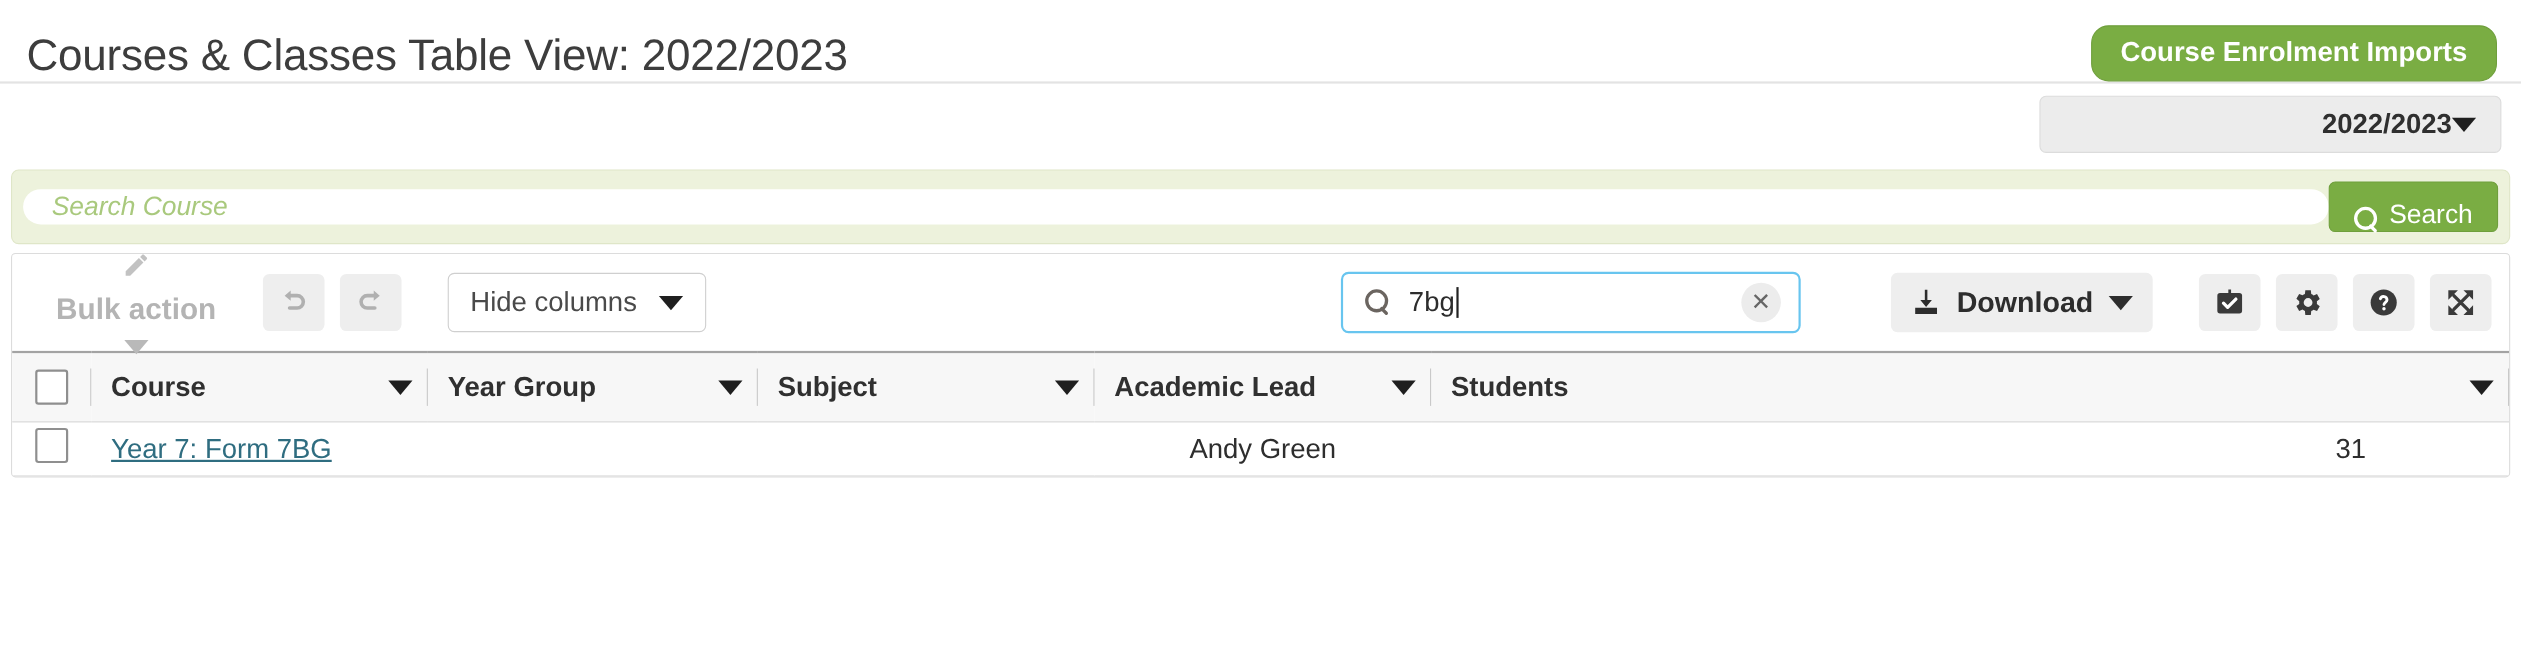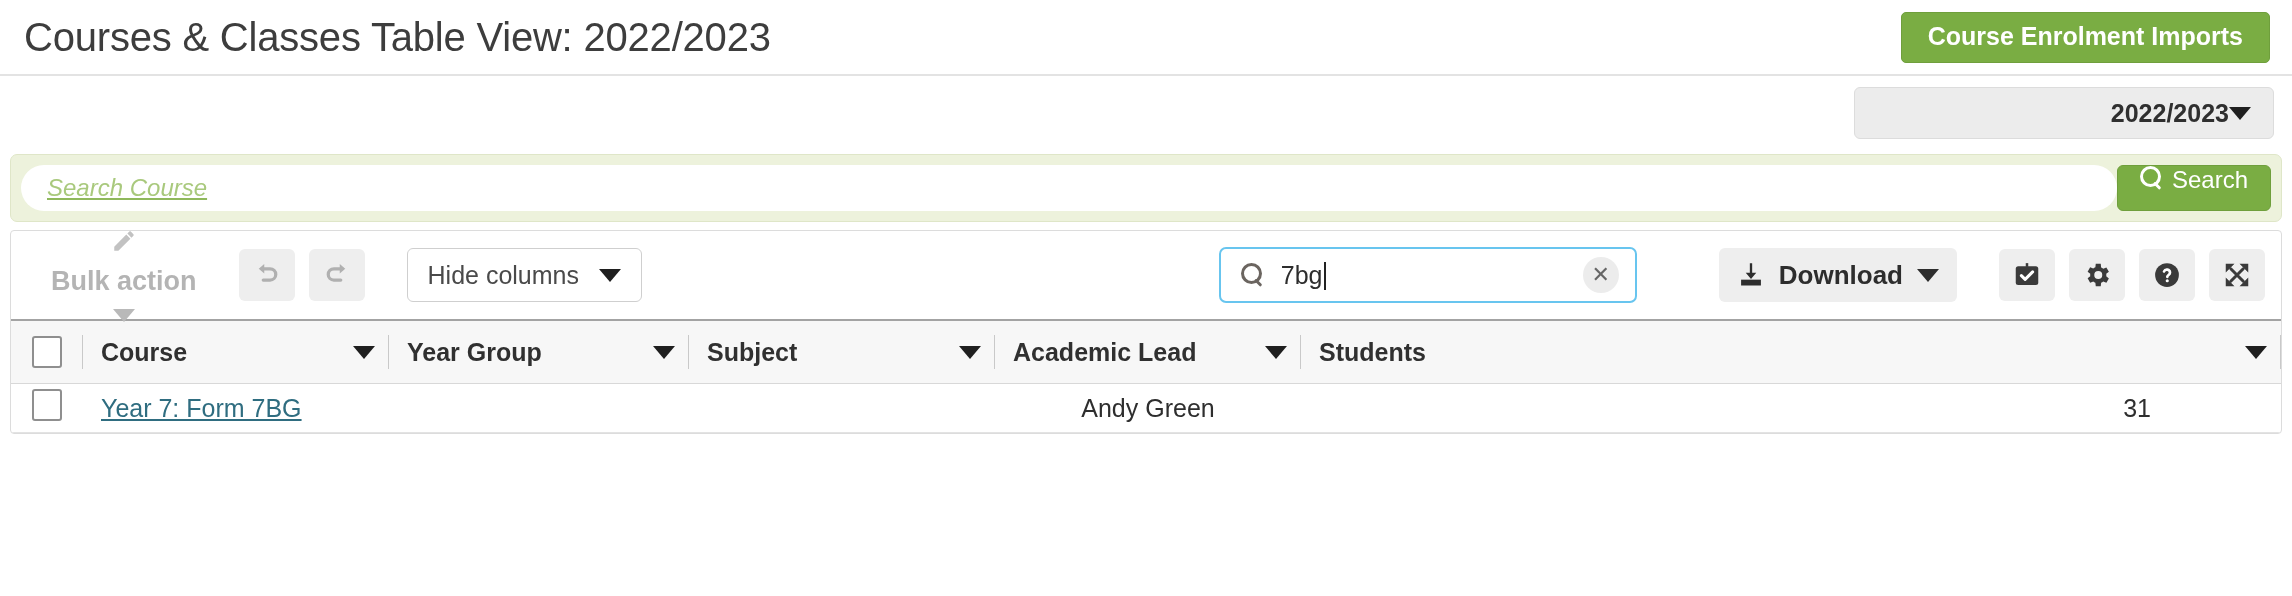--- a/index.html
+++ b/index.html
@@ -12,36 +12,36 @@
     color: #333333;
     overflow: hidden;
   }
 
   
   .page-header {
     position: relative;
     height: 76px;
     border-bottom: 2px solid #e3e3e3;
     display: flex;
-    align-items: center;
+    align-items: flex-end;
     padding: 0 22px 0 24px;
   }
   .page-title {
     font-size: 40px;
     font-weight: 400;
     color: #3d3d3d;
     letter-spacing: -0.2px;
     white-space: nowrap;
   }
   .header-spacer { flex: 1 1 auto; }
   .btn-green-primary {
     background: #7aad43;
     color: #ffffff;
     border: 1px solid #6f9f3c;
-    border-radius: 5px;
+    border-radius: 16px;
     font-size: 25px;
     font-weight: bold;
     padding: 11px 26px 13px 26px;
     white-space: nowrap;
     cursor: pointer;
     line-height: 1;
   }
 
   
   .year-row {
@@ -90,44 +90,43 @@
     background: #edf2dc;
     border: 1px solid #dfe6c8;
     border-radius: 7px;
     height: 68px;
     display: flex;
     align-items: center;
     padding: 0 10px;
   }
   .search-course-input {
     flex: 1 1 auto;
-    height: 46px;
+    height: 32px;
     background: #ffffff;
     border: none;
     border-radius: 23px;
     padding: 0 26px;
     font-family: "Liberation Sans", sans-serif;
     font-size: 24px;
     font-style: italic;
     color: #8fb85c;
     outline: none;
-    text-decoration: underline;
   }
   .search-course-input::placeholder { color: #a9c97d; font-style: italic; opacity: 1; }
   .btn-search {
     margin-left: 0;
     background: #7aad43;
     color: #ffffff;
     border: 1px solid #6f9f3c;
     border-radius: 6px;
     height: 46px;
     padding: 0 22px;
     font-size: 24px;
     display: flex;
-    align-items: flex-start;
+    align-items: flex-end;
     gap: 10px;
     cursor: pointer;
     white-space: nowrap;
   }
   .mag { display: inline-block; width: 22px; height: 22px; position: relative; }
   .mag::before {
     content: ""; position: absolute; left: 0; top: 0;
     width: 15px; height: 15px; border: 3px solid currentColor; border-radius: 50%;
   }
   .mag::after {

